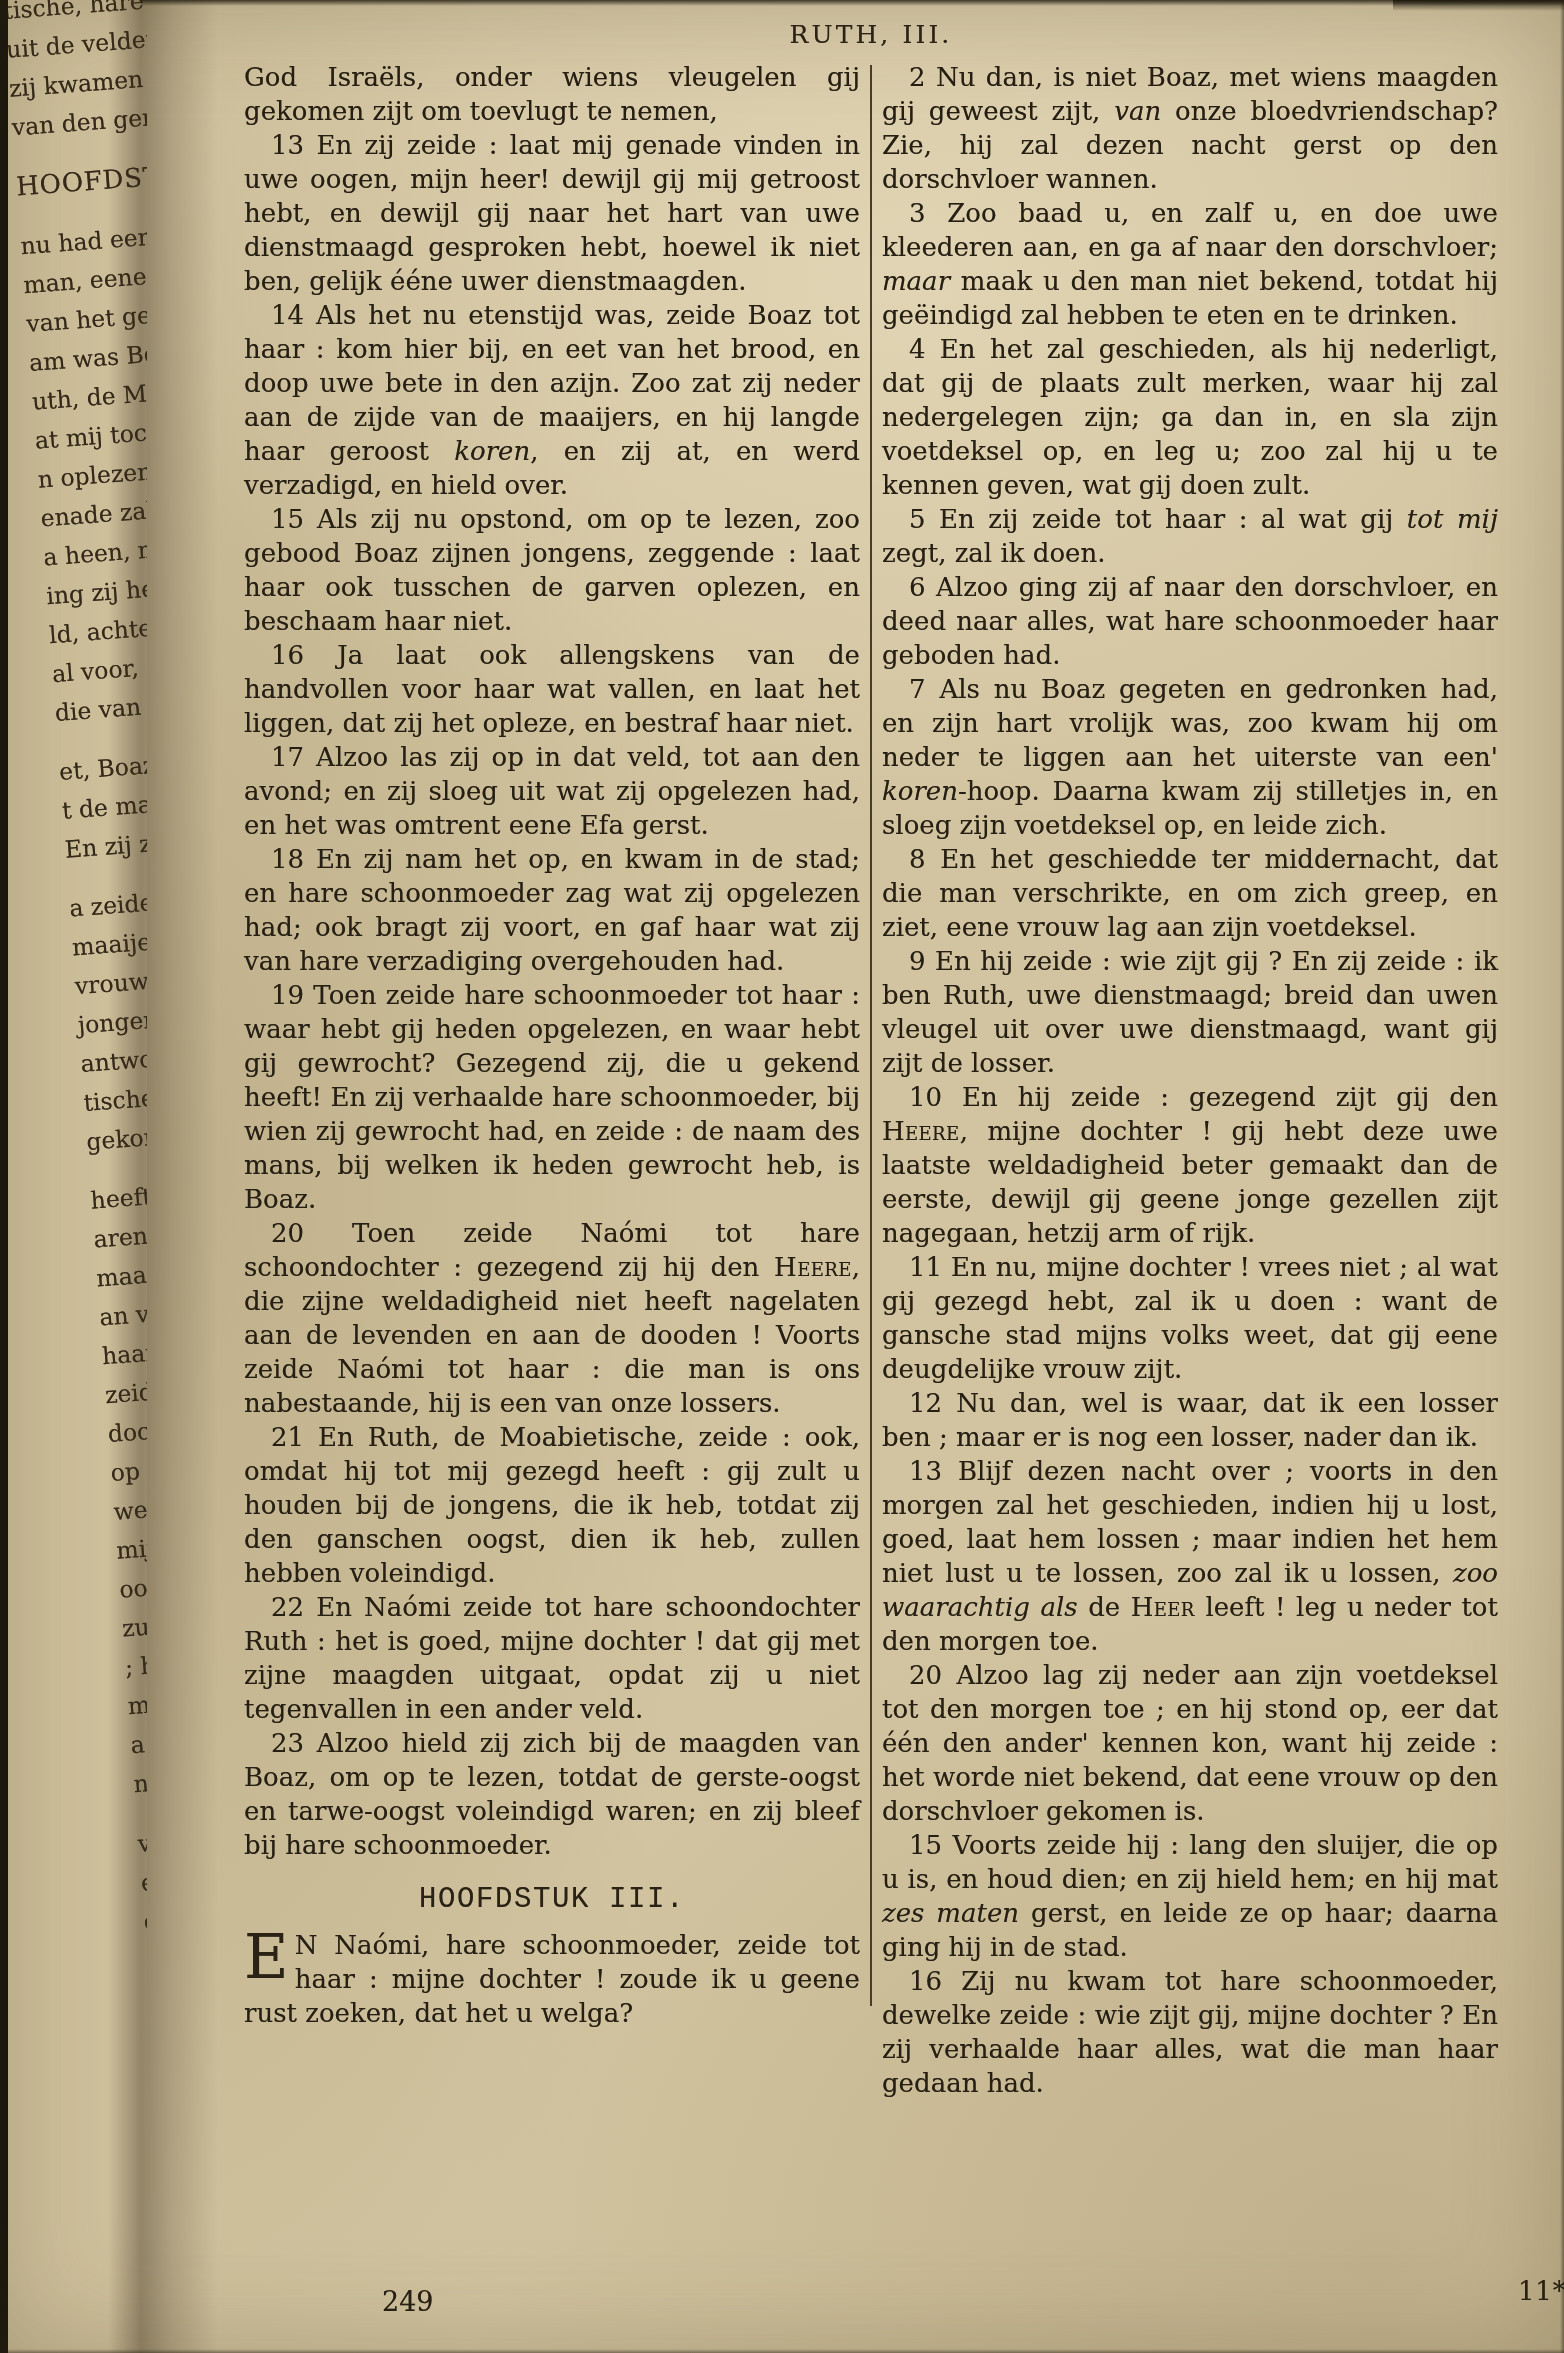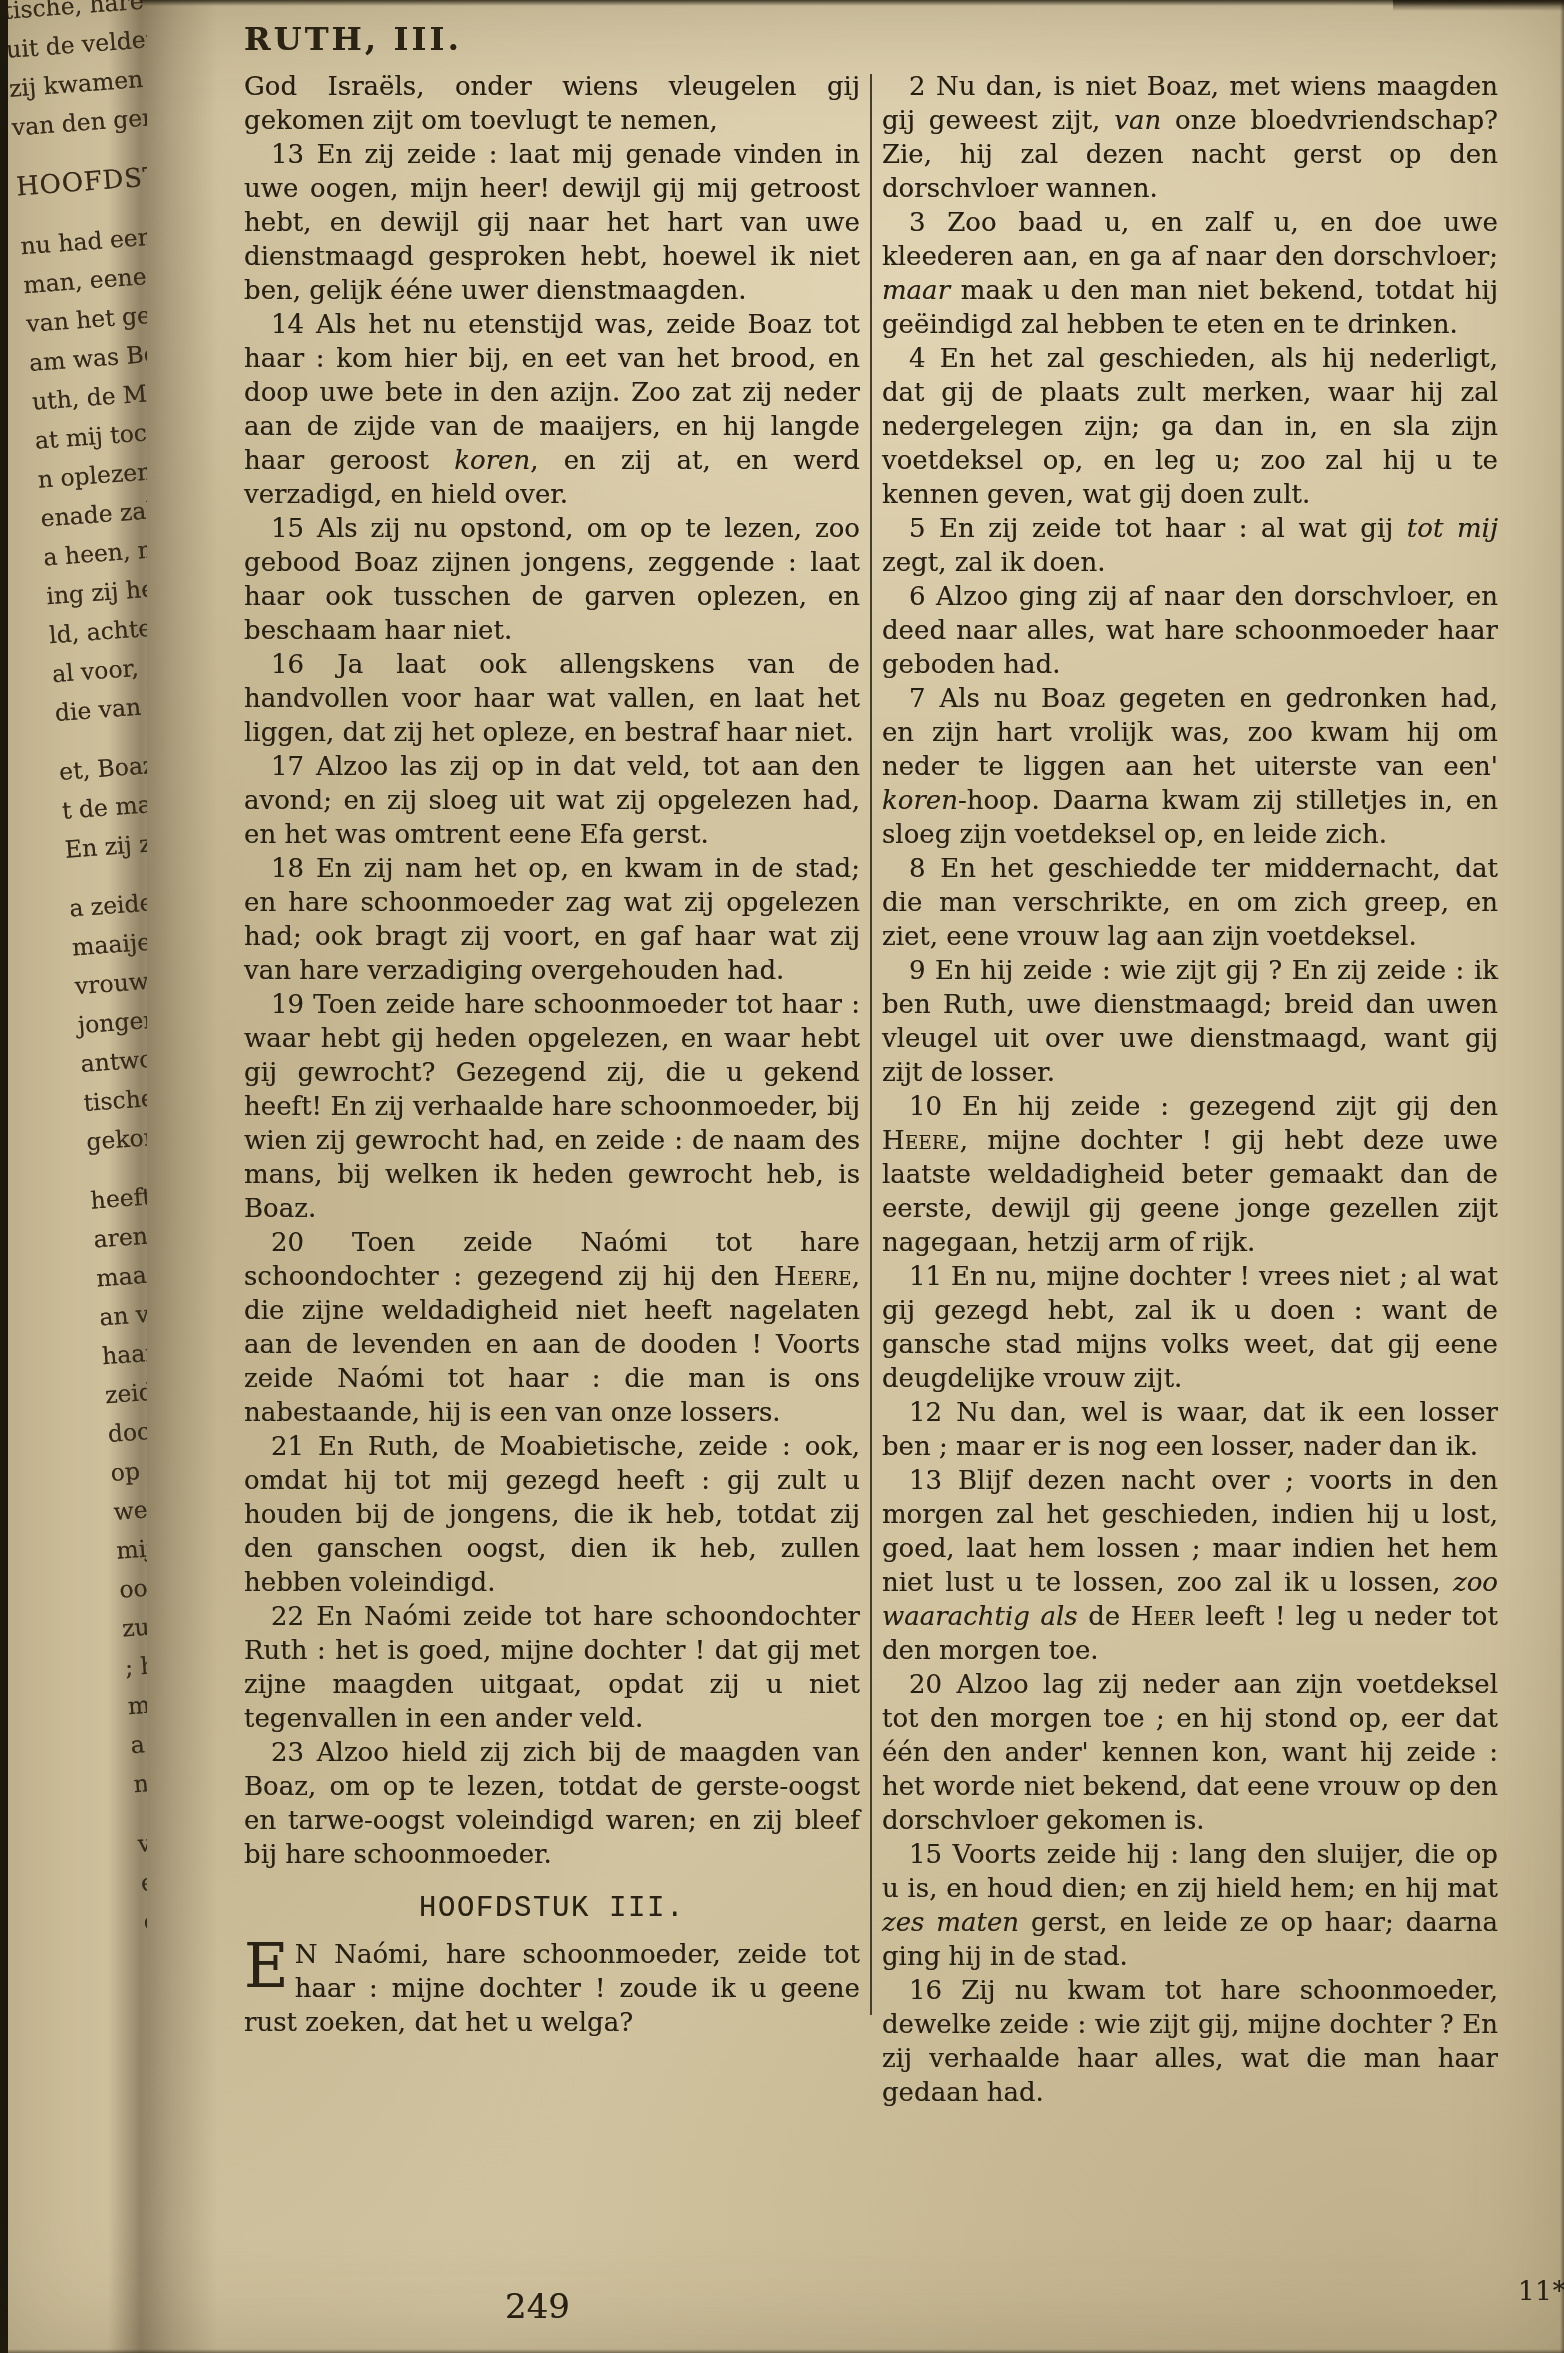--- a/index.html
+++ b/index.html
@@ -31,39 +31,39 @@
   .frag.gap{margin-top:20.3px;}
   .frag-head{font-size:26px;letter-spacing:0.8px;}
   .gutter-shadow{
     position:absolute;left:108px;top:0;bottom:0;width:110px;z-index:2;pointer-events:none;
     background:linear-gradient(to right, rgba(56,44,24,0) 0%, rgba(56,44,24,.40) 30%, rgba(56,44,24,.20) 58%, rgba(56,44,24,0) 100%);
   }
   
   .page{position:absolute;left:147px;top:0;right:7.8px;bottom:0;z-index:3;
     text-shadow:0 0 0.5px rgba(40,32,20,.55);}
   .running-head{
-    margin:20.3px 0 0 97px;width:1254px;
-    font-weight:bold;font-size:32px;letter-spacing:3.1px;color:#2a2315;
+    margin:20.3px 0 0 97px;width:1254px;text-align:center;
+    font-weight:normal;font-size:25px;letter-spacing:3.1px;color:#2a2315;
   }
   .columns{display:flex;margin:11px 0 12px 97px;width:1254px;align-items:stretch;}
   .col{width:616px;font-size:26px;line-height:34px;text-align:justify;}
   .col-divider{width:1.6px;background:#463d2d;margin:4.7px 10.2px 94px 10.2px;}
   .para{margin:0;text-indent:27px;}
   .para.flush{text-indent:0;}
   .para i{}
   .sc{font-variant:small-caps;letter-spacing:0.4px;}
   .chapter-heading{
     margin:20.3px 0 11px 0;text-align:center;font-weight:normal;
     font-size:29px;letter-spacing:1.6px;text-indent:0;color:#2a2315;font-family:Liberation Mono, monospace;
   }
   .dropcap-para{text-indent:0;}
   .dropcap{
     float:left;font-size:61px;line-height:52px;padding:3.1px 6.3px 0 0;color:#2a2315;
   }
-  .page-number{position:absolute;left:235px;top:2286px;width:188px;text-align:right;font-size:34px;}
+  .page-number{position:absolute;left:235px;top:2286px;width:188px;text-align:left;font-size:27px;}
   .signature{position:absolute;left:1371px;top:2276px;font-size:26px;letter-spacing:0.8px;}
   
   .edge-top{position:absolute;top:0;left:141px;right:0;height:6.3px;z-index:5;
     background:linear-gradient(to bottom, rgba(24,20,10,.8), rgba(24,20,10,0));}
   .corner-tr{position:absolute;top:0;right:0;width:172px;height:11px;z-index:5;
     background:linear-gradient(to bottom, rgba(20,17,9,.85), rgba(20,17,9,0));}
   .edge-right{position:absolute;top:0;right:0;bottom:0;width:5.5px;z-index:5;
     background:linear-gradient(to left, rgba(28,24,12,.6), rgba(28,24,12,0));}
   .edge-bottom{position:absolute;bottom:0;left:0;right:0;height:5.5px;z-index:5;
     background:linear-gradient(to top, rgba(28,24,12,.55), rgba(28,24,12,0));}

